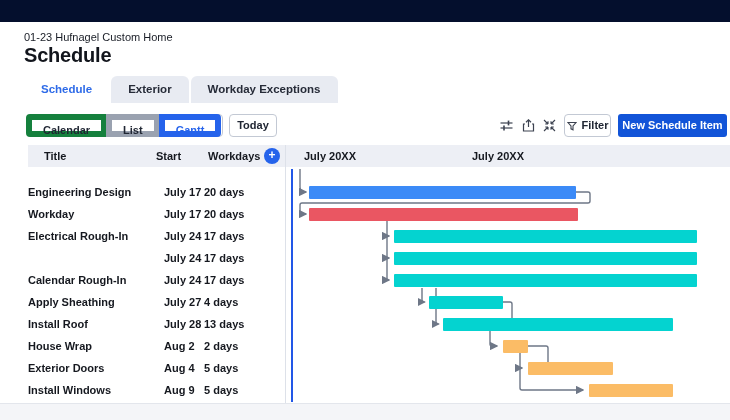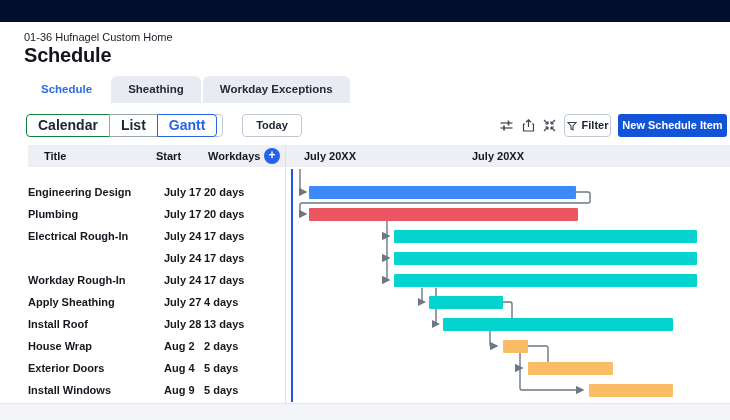--- a/index.html
+++ b/index.html
@@ -12,32 +12,32 @@
   .breadcrumb { position:absolute; left:24px; top:31px; font-size:11px; font-weight:500; color:#191d26; }
   .page-title { position:absolute; left:24px; top:44px; font-size:20px; font-weight:800; color:#12151c; letter-spacing:-0.2px; }
 
   .tabs { position:absolute; left:24px; top:76px; height:27px; display:flex; }
   .tab { height:27px; line-height:27px; padding:0 17px; font-size:11.5px; font-weight:600;
     color:#262b38; background:#e8ebf2; border-radius:6px 6px 0 0; margin-right:2px; cursor:pointer; white-space:nowrap; }
   .tab.active { background:#ffffff; color:#2e6be8; }
 
   
   .seg-group { position:absolute; left:26px; top:114px; display:flex; }
-  .seg { height:23px; line-height:21px; padding:0 11px; font-size:14px; font-weight:600; color:#202633;
-    background:#fff; border:1px solid #15803d; margin-left:-1px; cursor:pointer; }
+  .seg { height:23px; line-height:21px; padding:0 11px; font-size:11px; font-weight:600; color:#202633;
+    background:#fff; border:6px solid #15803d; margin-left:-1px; cursor:pointer; }
   .seg:first-child { border-radius:4px 0 0 4px; margin-left:0; }
   .seg:last-child { border-radius:0 4px 4px 0; }
   .seg.mid { border-color:#9aa2b0; z-index:1; }
   .seg.active { color:#2563eb; border-color:#2563eb; z-index:2; }
 
   .btn { position:absolute; height:23px; line-height:21px; background:#fff; border:1px solid #c3c9d4;
     border-radius:4px; font-size:11px; font-weight:600; color:#202633; text-align:center; cursor:pointer;
     display:flex; align-items:center; justify-content:center; gap:5px; }
   .btn-day   { left:177px; top:114px; width:46px; }
-  .btn-today { left:242px; top:114px; width:60px; }
+  .btn-today { left:229px; top:114px; width:48px; }
   .btn-filter{ left:564px; top:114px; width:47px; }
   .btn-new { position:absolute; left:618px; top:114px; width:109px; height:23px; background:#1254d8;
     border:none; border-radius:3px; color:#fff; font-size:11px; font-weight:600; line-height:23px;
     text-align:center; cursor:pointer; font-family:"Liberation Sans", sans-serif; }
 
   .tool-icon { position:absolute; top:119px; width:13px; height:13px; cursor:pointer; color:#3c4250; }
   .ti-sliders { left:500px; } .ti-export { left:522px; } .ti-compress { left:543px; }
 
   
   .band { position:absolute; left:28px; top:145px; width:706px; height:22px; background:#edeff5; }
@@ -62,26 +62,26 @@
   .gbar { position:absolute; height:13px; border-radius:1px; }
   .connectors { position:absolute; left:0; top:0; width:444px; height:236px; }
 </style>
 </head>
 <body>
 
 <div class="stage">
 
   <div class="topbar"></div>
 
-  <div class="breadcrumb">01-36 Hufnagel Custom Home</div>
+  <div class="breadcrumb">01-23 Hufnagel Custom Home</div>
   <div class="page-title">Schedule</div>
 
   <div class="tabs">
       <div class="tab active">Schedule</div>
-      <div class="tab">Sheathing</div>
+      <div class="tab">Exterior</div>
       <div class="tab">Workday Exceptions</div>
     </div>
 
   <div class="seg-group">
       <div class="seg">Calendar</div>
       <div class="seg mid">List</div>
       <div class="seg active">Gantt</div>
     </div>
 
   <div class="btn btn-day">
@@ -131,35 +131,35 @@
 
   <div class="divider-v"></div>
 
   <div class="trows">
       <div class="trow">
         <span class="c-title">Engineering Design</span>
         <span class="c-start">July 17</span>
         <span class="c-days">20 days</span>
       </div>
       <div class="trow">
-        <span class="c-title">Plumbing</span>
+        <span class="c-title">Workday</span>
         <span class="c-start">July 17</span>
         <span class="c-days">20 days</span>
       </div>
       <div class="trow">
         <span class="c-title">Electrical Rough-In</span>
         <span class="c-start">July 24</span>
         <span class="c-days">17 days</span>
       </div>
       <div class="trow">
         <span class="c-start">July 24</span>
         <span class="c-days">17 days</span>
       </div>
       <div class="trow">
-        <span class="c-title">Workday Rough-In</span>
+        <span class="c-title">Calendar Rough-In</span>
         <span class="c-start">July 24</span>
         <span class="c-days">17 days</span>
       </div>
       <div class="trow">
         <span class="c-title">Apply Sheathing</span>
         <span class="c-start">July 27</span>
         <span class="c-days">4 days</span>
       </div>
       <div class="trow">
         <span class="c-title">Install Roof</span>

